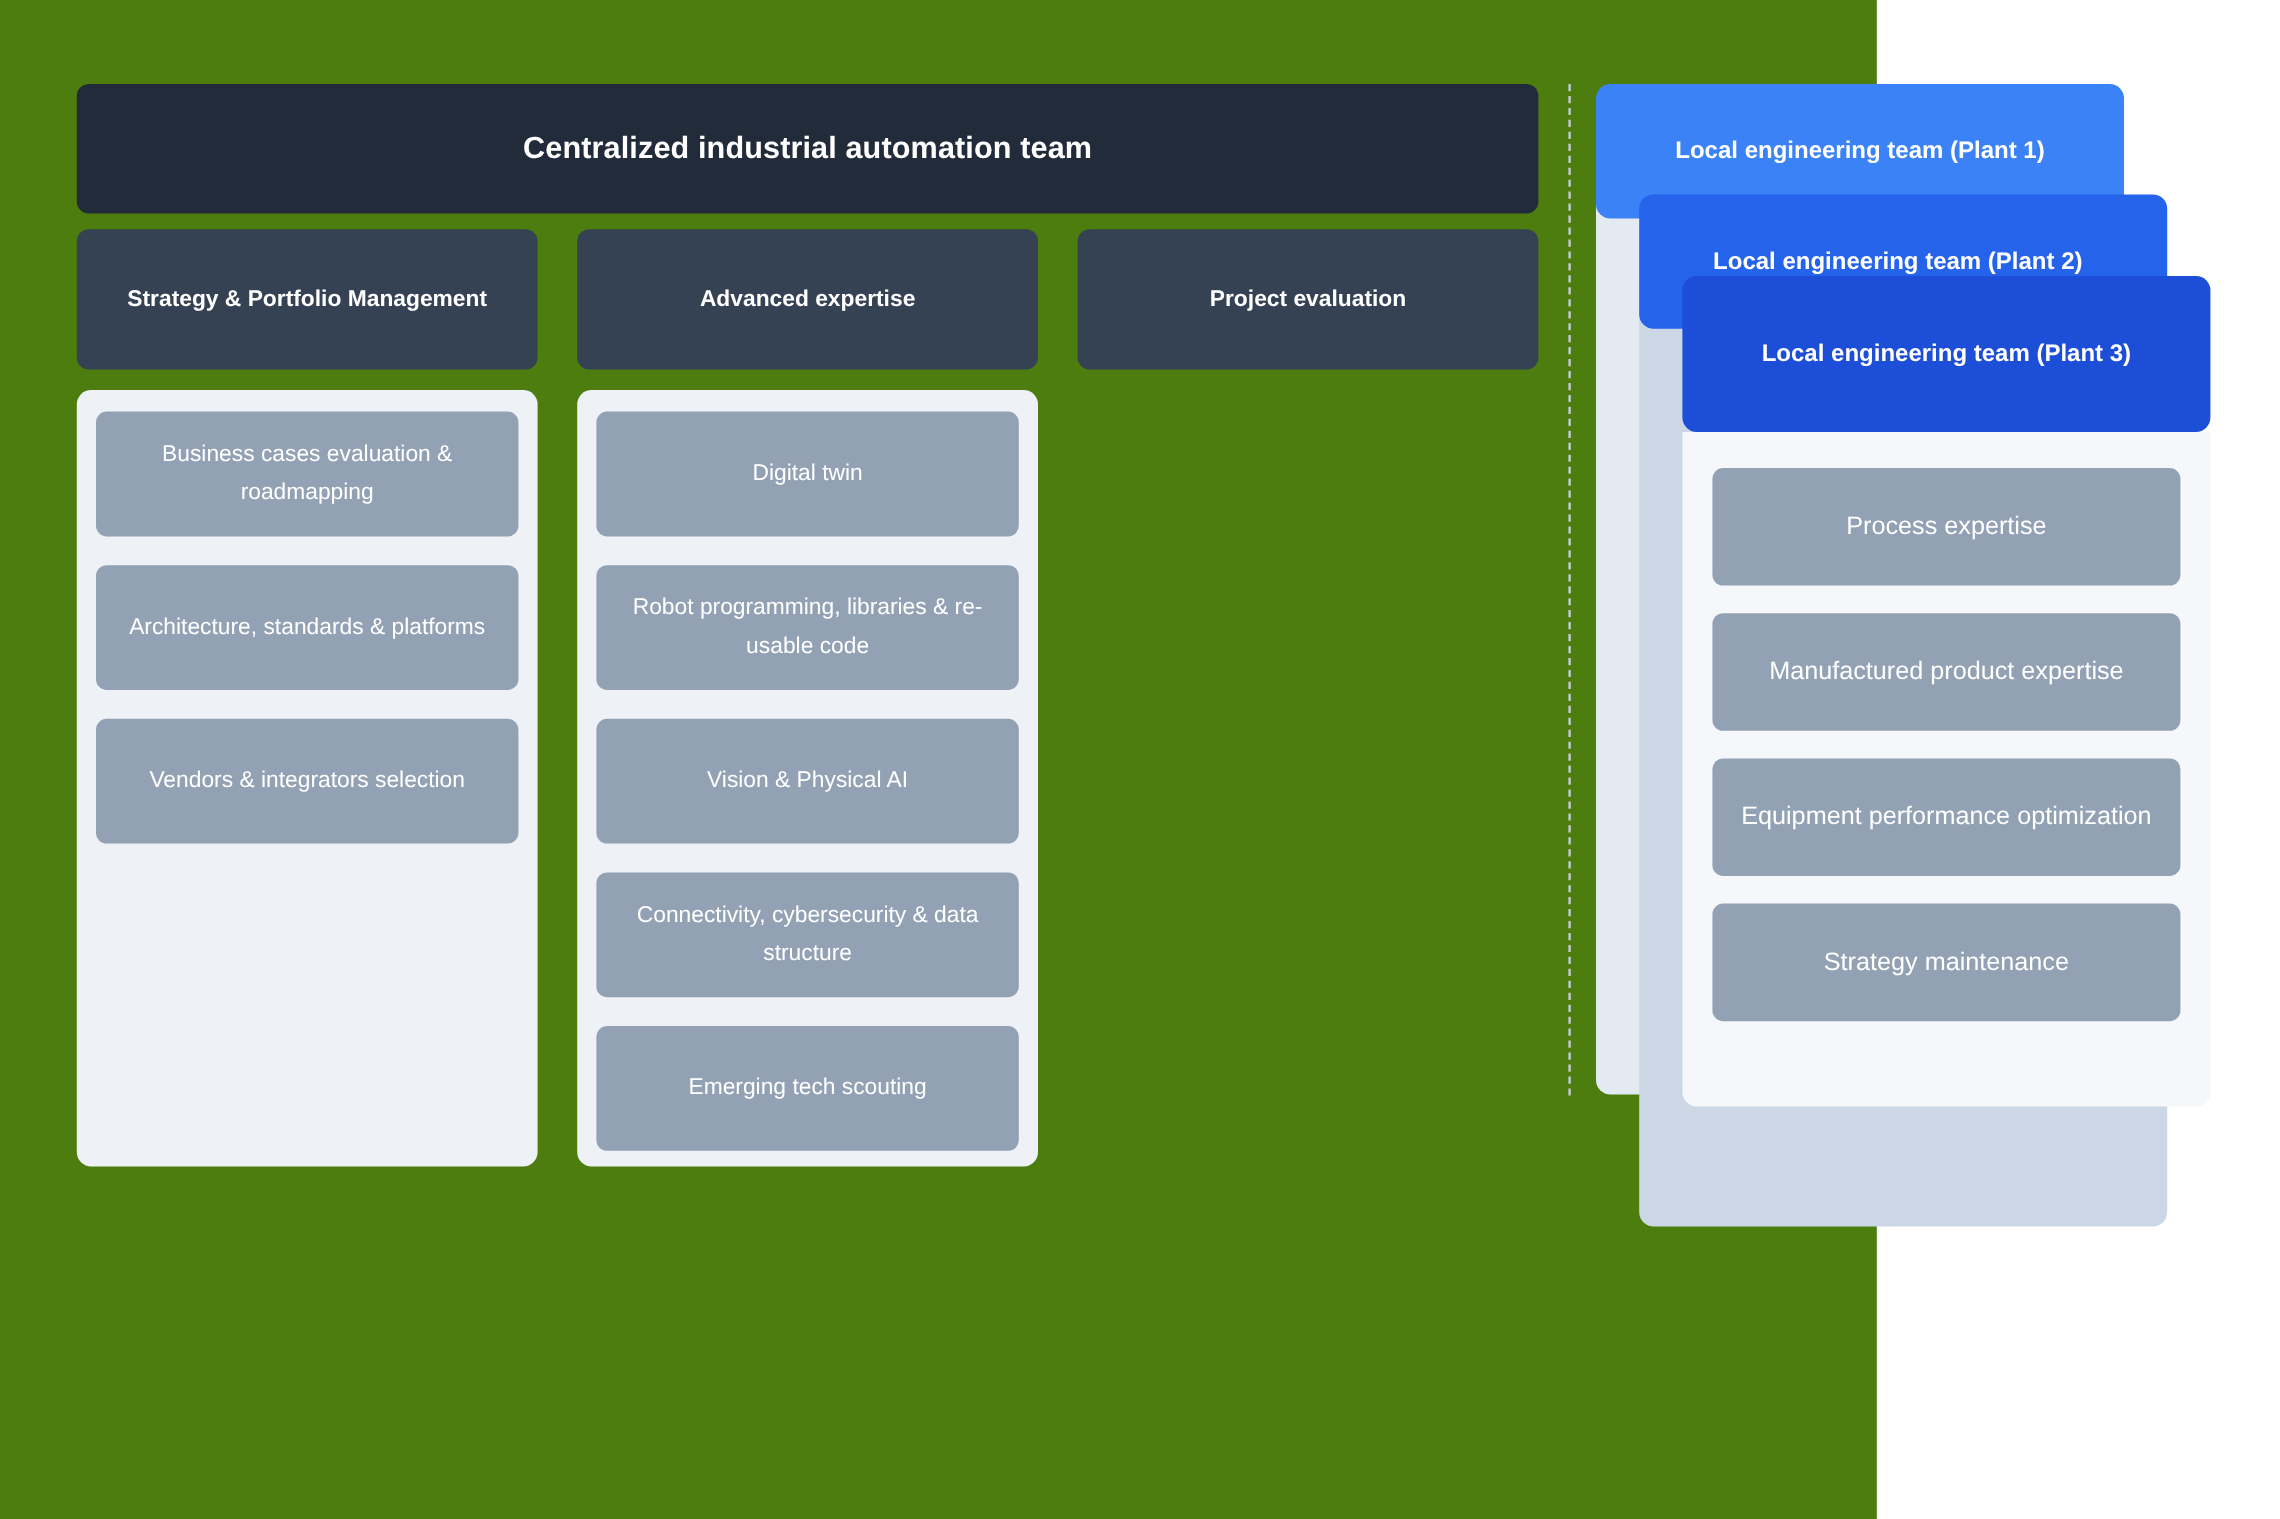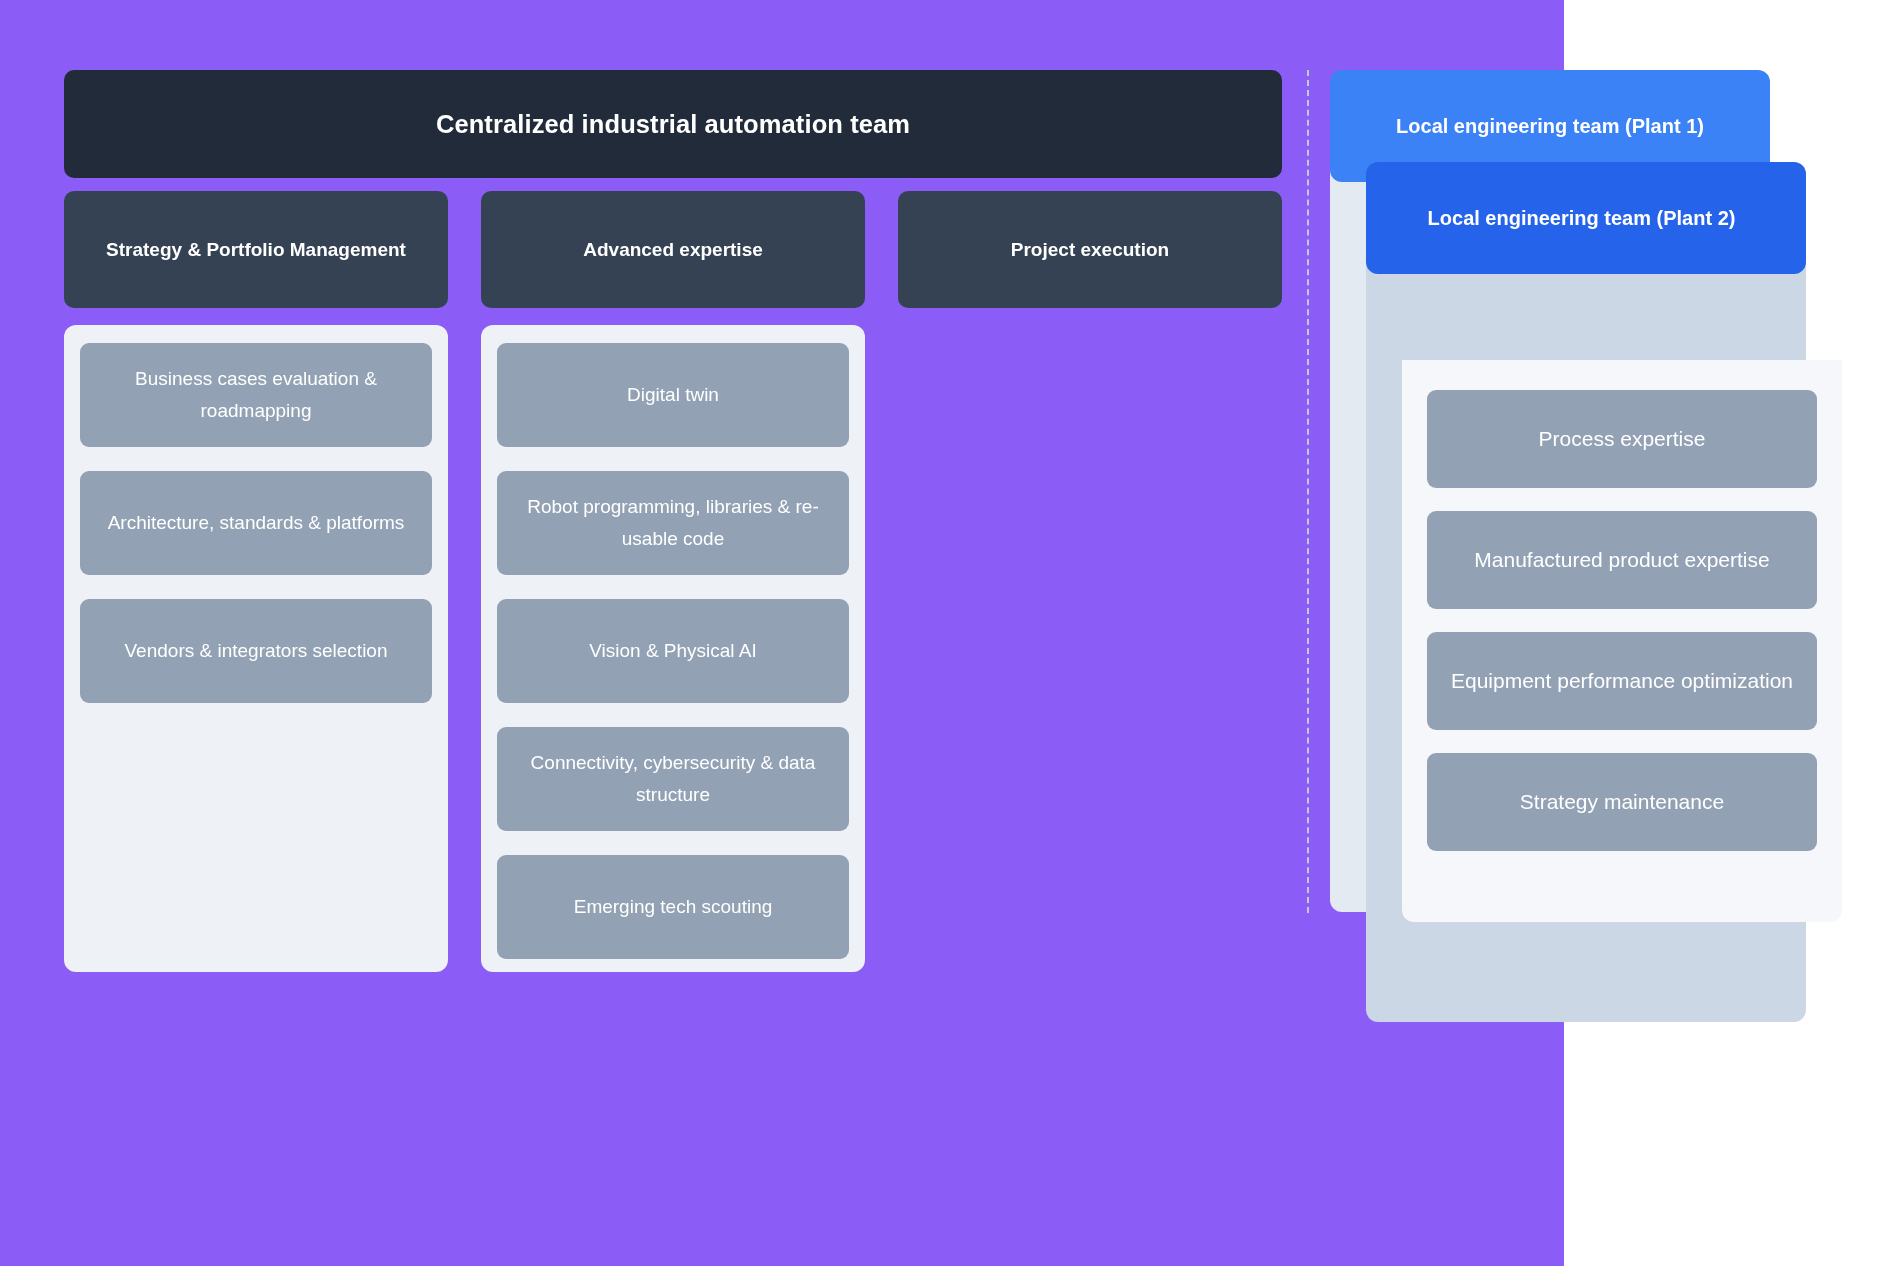--- a/index.html
+++ b/index.html
@@ -9,21 +9,21 @@
     height: 1266px;
     background: #ffffff;
     font-family: "Liberation Sans", sans-serif;
     overflow: hidden;
   }
 
   #canvas {
     position: relative;
     width: 1564px;
     height: 1266px;
-    background: #8b5cf6;
+    background: #4d7c0f;
   }
 
   
   .left-side {
     position: absolute;
     left: 64px;
     top: 70px;
     width: 1218px;
   }
 
@@ -226,37 +226,38 @@
         <div class="col-body">
           <div class="task-card">Digital twin</div>
           <div class="task-card">Robot programming, libraries &amp; re-usable code</div>
           <div class="task-card">Vision &amp; Physical AI</div>
           <div class="task-card">Connectivity, cybersecurity &amp; data structure</div>
           <div class="task-card">Emerging tech scouting</div>
         </div>
       </div>
 
       <div class="column">
-        <div class="col-header">Project execution</div>
+        <div class="col-header">Project evaluation</div>
       </div>
 
     </div>
   </div>
 
   <div class="divider"></div>
 
   <div class="right-side">
 
     <div class="stack-panel ghost-1"></div>
     <div class="stack-panel ghost-2"></div>
 
     <div class="plant-head plant-head-1">Local engineering team (Plant 1)</div>
 
     <div class="plant-head plant-head-2">Local engineering team (Plant 2)</div>
 
+    <div class="plant-head plant-head-3">Local engineering team (Plant 3)</div>
 
     <div class="front-body">
       <div class="plant-card">Process expertise</div>
       <div class="plant-card">Manufactured product expertise</div>
       <div class="plant-card">Equipment performance optimization</div>
       <div class="plant-card">Strategy maintenance</div>
     </div>
 
   </div>
 

